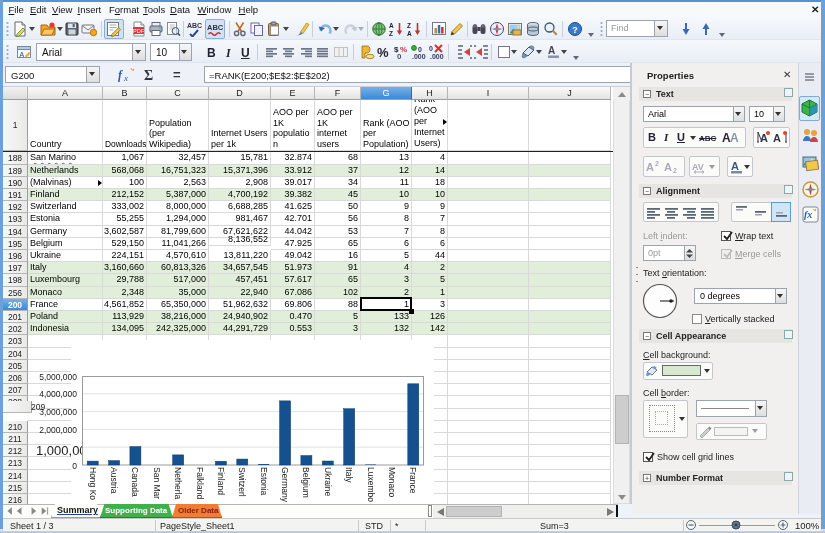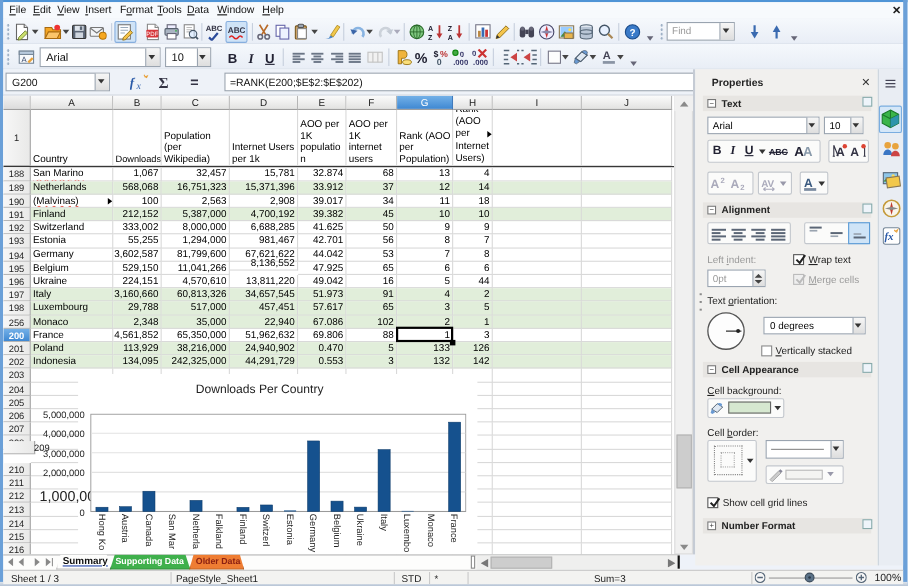--- a/index.html
+++ b/index.html
@@ -716,21 +716,20 @@
 <div class="cell" style="left:144px;top:406.9999999999998px;width:62px;height:12.2px;"></div>
 <div class="cell" style="left:206px;top:406.9999999999998px;width:62px;height:12.2px;"></div>
 <div class="cell" style="left:268px;top:406.9999999999998px;width:44px;height:12.2px;"></div>
 <div class="cell" style="left:312px;top:406.9999999999998px;width:46px;height:12.2px;"></div>
 <div class="cell" style="left:358px;top:406.9999999999998px;width:51px;height:12.2px;"></div>
 <div class="cell" style="left:409px;top:406.9999999999998px;width:36px;height:12.2px;"></div>
 <div class="cell" style="left:445px;top:406.9999999999998px;width:81px;height:12.2px;"></div>
 <div class="cell" style="left:526px;top:406.9999999999998px;width:82px;height:12.2px;"></div>
 </div>
 <div id="chart" class="abs">
-<div class="abs" style="left:0;top:8px;width:330px;text-align:center;font-size:11px;color:#222;">Downloads Per Country</div>
 <div class="abs" style="left:-35px;top:31.5px;width:41px;text-align:right;font-size:8.5px;color:#222;">5,000,000</div>
 <div class="abs" style="left:-35px;top:49.3px;width:41px;text-align:right;font-size:8.5px;color:#222;">4,000,000</div>
 <div class="abs" style="left:-35px;top:67.1px;width:41px;text-align:right;font-size:8.5px;color:#222;">3,000,000</div>
 <div class="abs" style="left:-35px;top:84.9px;width:41px;text-align:right;font-size:8.5px;color:#222;">2,000,000</div>
 <div class="abs" style="left:-35px;top:102.7px;width:41px;text-align:right;font-size:13px;color:#222;">1,000,000</div>
 <div class="abs" style="left:-35px;top:120.5px;width:41px;text-align:right;font-size:8.5px;color:#222;">0</div>
 <svg class="abs" style="left:11px;top:36px;" width="342" height="90" viewBox="0 0 342 90">
         <rect x="0.5" y="0.5" width="341" height="88.5" fill="#fff" stroke="#9a9a9a" stroke-width="1"></rect>
         <line x1="1" y1="17.8" x2="341" y2="17.8" stroke="#e2e2e2"></line>
         <line x1="1" y1="35.6" x2="341" y2="35.6" stroke="#e2e2e2"></line>

